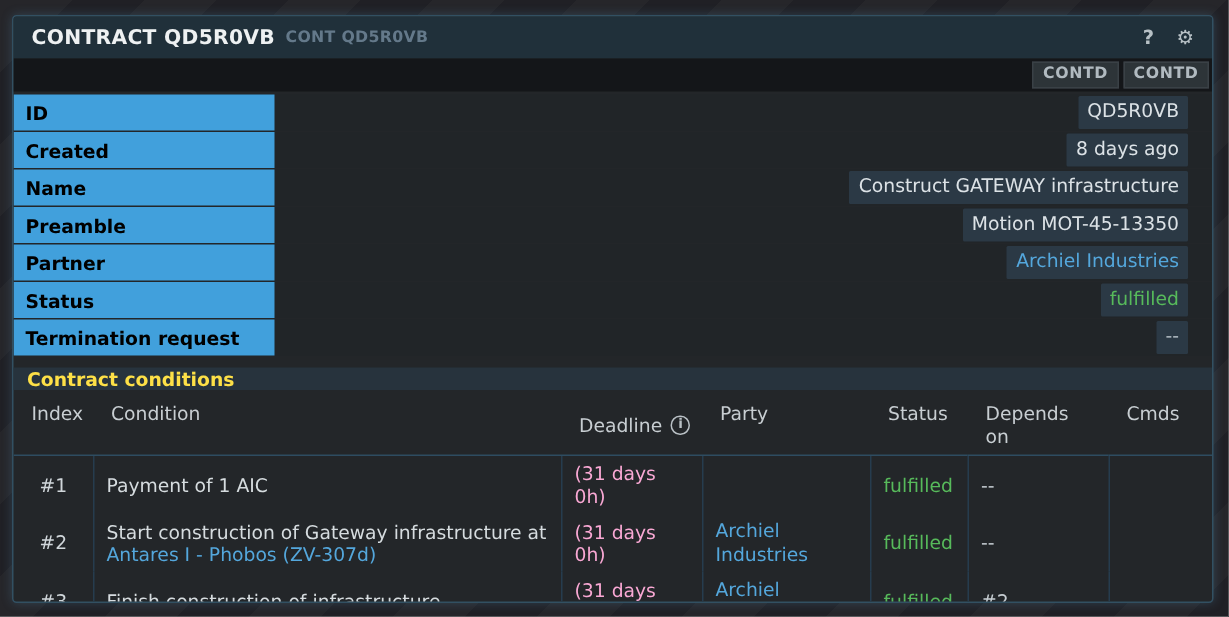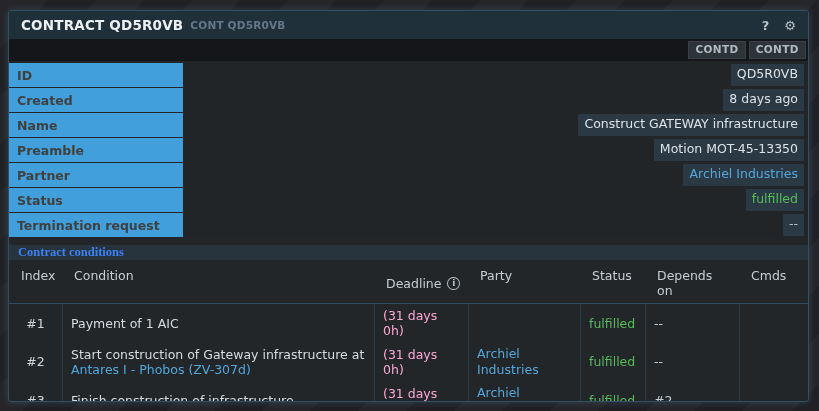--- a/index.html
+++ b/index.html
@@ -31,36 +31,36 @@
   }
   .cmd-btn{
     background:#2d3438; color:#b1bac0; border:1px solid #3a4146;
     font-family:inherit; font-size:10.5px; font-weight:bold; letter-spacing:.4px;
     padding:1px 6px 2px; margin-left:3px; cursor:pointer; line-height:1.2;
   }
   
   .kv-list{ margin-top:2px; }
   .kv-row{ height:24px; margin-bottom:1px; display:flex; align-items:stretch; background:#212528; }
   .kv-label{
-    width:174px; flex:0 0 174px; background:#41a0dc; color:#404040;
+    width:174px; flex:0 0 174px; background:#41a0dc; color:#000000;
     font-weight:bold; font-size:12.5px; display:flex; align-items:center;
     padding:0 8px; cursor:default;
   }
-  .kv-value-area{ flex:1; display:flex; align-items:center; justify-content:flex-end; padding-right:4px; }
+  .kv-value-area{ flex:1; display:flex; align-items:center; justify-content:flex-end; padding-right:16px; }
   .kv-value{
     background:#2b3945; color:#dce2e6; padding:2px 6px 3px; line-height:1.3;
     border-radius:1px; white-space:nowrap;
   }
   .kv-value.link{ color:#54a7dc; cursor:pointer; }
   .kv-value.success{ color:#57ba5b; }
   .kv-value.muted{ color:#b3bdc3; }
   
   .section-bar{
-    margin-top:7px; height:22px; background:#27333d; color:#3b82f6;
-    font-weight:bold; font-size:12.5px; display:flex; align-items:center; padding:0 9px;font-family:Liberation Serif, serif;
+    margin-top:7px; height:22px; background:#27333d; color:#fde047;
+    font-weight:bold; font-size:12.5px; display:flex; align-items:center; padding:0 9px;
   }
   
   .cond-table{ margin-top:2px; }
   .grid-row{
     display:grid;
     grid-template-columns:53px 312px 94px 112px 65px 94px auto;
   }
   .thead{ color:#c8ced2; }
   .thead .cell{ padding:6px 8px 5px 12px; border-bottom:1px solid #2e4c61; }
   .tbody-wrap{ border-bottom:1px solid #2e4c61; }

